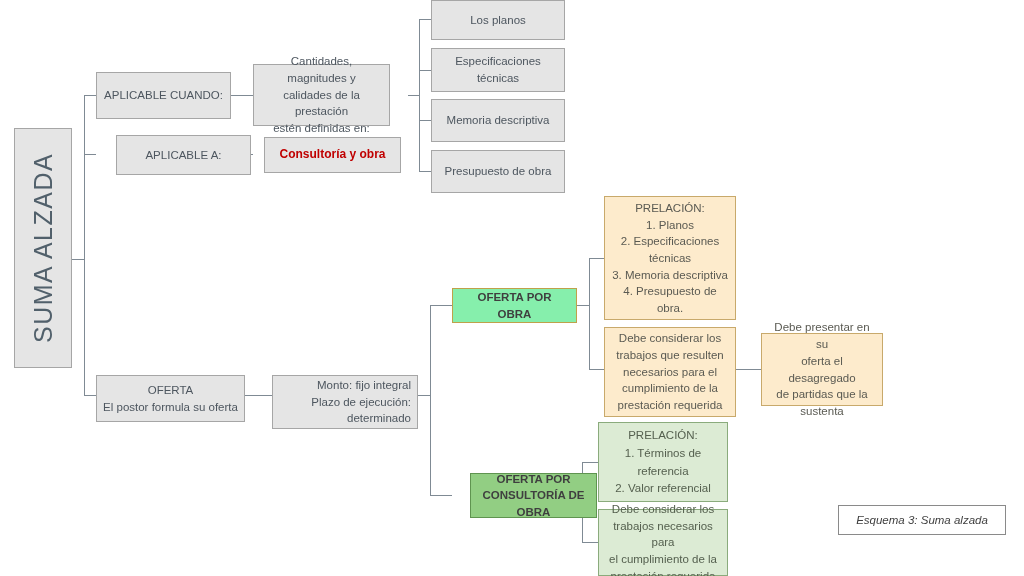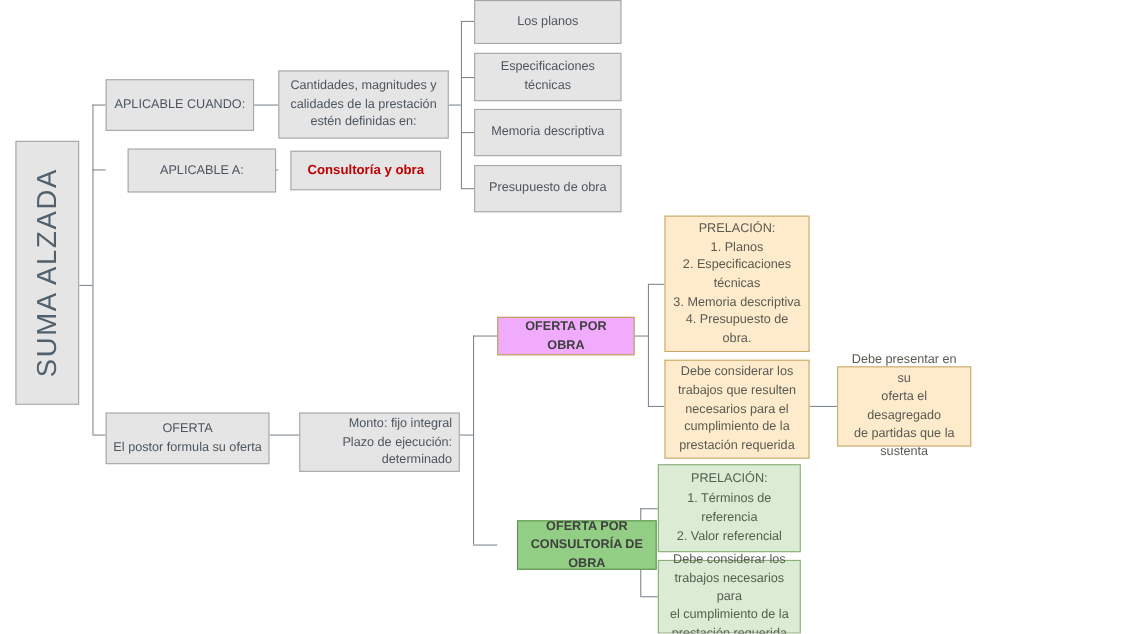--- a/index.html
+++ b/index.html
@@ -34,21 +34,21 @@
     writing-mode:vertical-rl;
     transform:rotate(180deg);
     font-size:25px;
     letter-spacing:1.5px;
     color:#51606b;
     padding:0;
   }
 
   
   .orange-strong{
-    background:#f0abfc;border:1px solid #bfa14a;
+    background:#86efac;border:1px solid #bfa14a;
     font-weight:bold;color:#3f3f3f;font-size:11.5px;
   }
   .orange-light{
     background:#fdebcc;border:1px solid #c8a96b;
     color:#5a5a52;
   }
   .green-strong{
     background:#92ce83;border:1px solid #5f9450;
     font-weight:bold;color:#3f3f3f;font-size:11.5px;margin-left:27px;
   }
@@ -121,21 +121,21 @@
   </div>
 
   <div class="node" style="left:96px;top:72px;width:135px;height:47px;">
     <span class="inner">APLICABLE CUANDO:</span>
   </div>
 
   <div class="node" style="left:96px;top:135px;width:135px;height:40px;margin-left:20px;">
     <span class="inner">APLICABLE A:</span>
   </div>
 
-  <div class="node" style="left:253px;top:64px;width:155px;height:62px;">
+  <div class="node" style="left:253px;top:64px;width:137px;height:62px;">
     <span class="inner">
       <span class="line">Cantidades, magnitudes y</span>
       <span class="line">calidades de la prestación</span>
       <span class="line">estén definidas en:</span>
     </span>
   </div>
 
   <div class="node" style="left:264px;top:137px;width:137px;height:36px;">
     <span class="inner red-bold">Consultoría y obra</span>
   </div>
@@ -217,14 +217,17 @@
 
   <div class="node green-light" style="left:598px;top:509px;width:130px;height:67px;">
     <span class="inner">
       <span class="line">Debe considerar los</span>
       <span class="line">trabajos necesarios para</span>
       <span class="line">el cumplimiento  de la</span>
       <span class="line">prestación requerida</span>
     </span>
   </div>
 
+  <div class="caption" style="left:838px;top:505px;width:168px;height:30px;">
+    <span>Esquema 3:  Suma alzada</span>
+  </div>
 
 </div>
 
 </body></html>

